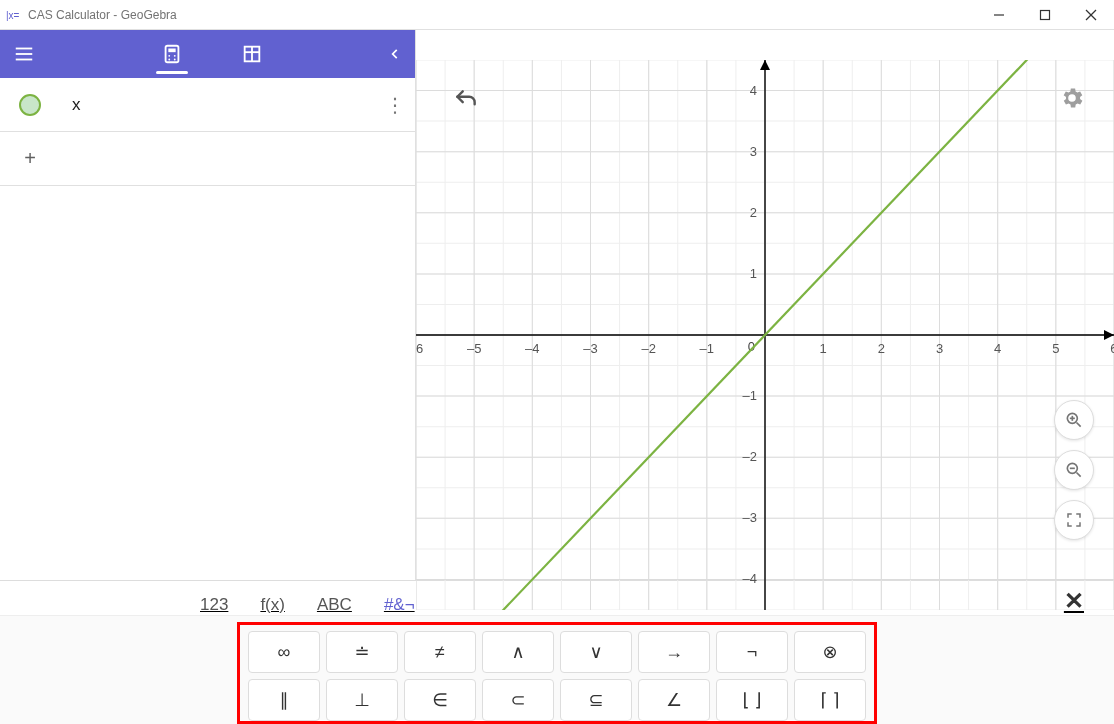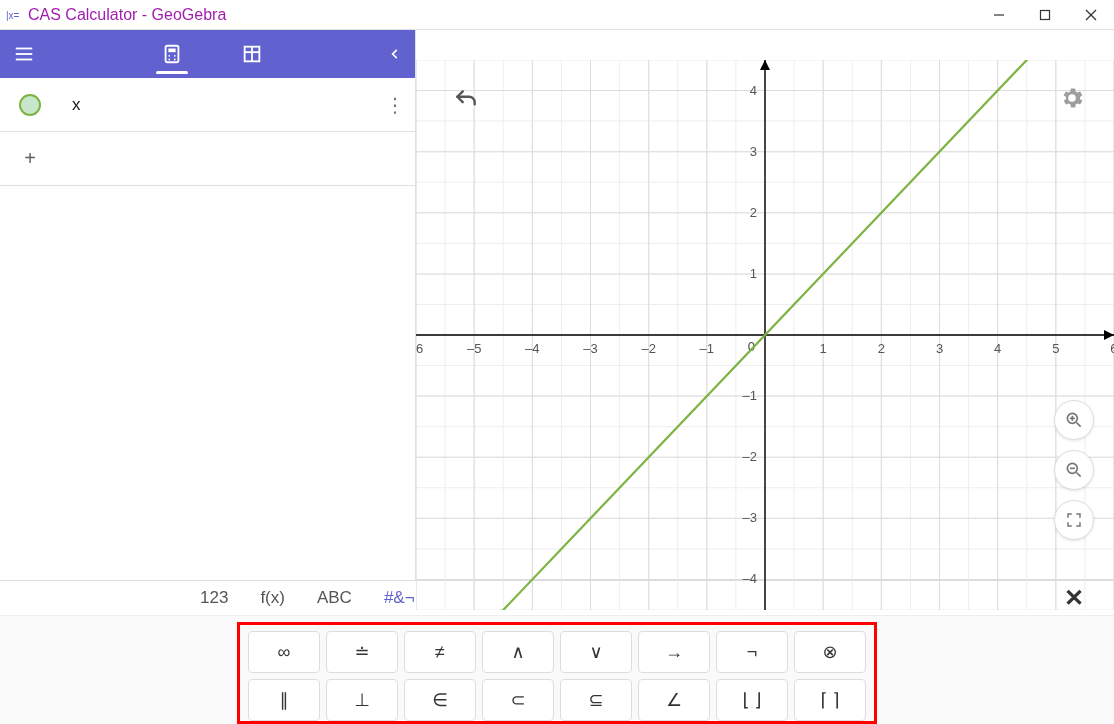--- a/index.html
+++ b/index.html
@@ -1,21 +1,21 @@
 <!DOCTYPE html>
 <html><head>
 <meta charset="utf-8">
 <style>
   * { box-sizing: border-box; margin: 0; padding: 0; font-family: Arial, sans-serif; }
   body { width: 1114px; height: 724px; overflow: hidden; background: #fff; display: flex; flex-direction: column; }
 
   
   .titlebar { height: 30px; display: flex; align-items: center; border-bottom: 1px solid #e0e0e0; background:#fff; }
   .titlebar .app-icon { width: 16px; height: 16px; margin: 0 6px; display:inline-block; }
-  .titlebar .title { font-size: 16px; color: #a21caf; flex: 0 0 auto; }
+  .titlebar .title { font-size: 12px; color: #737373; flex: 0 0 auto; }
   .titlebar .spacer { flex: 1; }
   .win-btn { width: 46px; height: 30px; display:flex; align-items:center; justify-content:center; color:#333; font-size:14px; }
   .win-btn svg { width:12px; height:12px; stroke:#333; fill:none; stroke-width:1.2; }
 
   
   .main { flex: 1; display: flex; min-height: 0; }
   .left-panel { width: 416px; display:flex; flex-direction:column; border-right:1px solid #e0e0e0; }
   .purple-bar { height: 48px; background: #6161d0; display:flex; align-items:center; color:#fff; position:relative; }
   .hamburger { width:48px; height:48px; display:flex; align-items:center; justify-content:center; }
   .tab-area { flex:1; display:flex; justify-content:center; gap:32px; align-items:center; }
@@ -34,21 +34,21 @@
   
   .graph-panel { flex:1; position:relative; background:#fff; }
   .graph-svg { position:absolute; top:30px; left:0; right:0; bottom:0; }
   .undo-btn { position:absolute; top:50px; left:30px; width:40px; height:40px; display:flex; align-items:center; justify-content:center; }
   .gear-btn { position:absolute; top:46px; right:20px; width:44px; height:44px; display:flex; align-items:center; justify-content:center; }
   .float-btns { position:absolute; right:20px; bottom:40px; display:flex; flex-direction:column; gap:10px; }
   .float-btn { width:40px; height:40px; border-radius:50%; background:#fff; border:1px solid #ddd; display:flex; align-items:center; justify-content:center; box-shadow:0 1px 3px rgba(0,0,0,0.1); }
 
   
   .keyboard { height:144px; border-top:1px solid #ddd; background:#fafafa; display:flex; flex-direction:column; }
-  .kb-tabs { height:40px; display:flex; align-items:center; padding:0 20px 0 200px; gap:32px; background:#fff; border-bottom:1px solid #eee; }
+  .kb-tabs { height:40px; display:flex; align-items:flex-end; padding:0 20px 0 200px; gap:32px; background:#fff; border-bottom:1px solid #eee;text-decoration:underline; }
   .kb-tab { font-size:17px; color:#555; cursor:pointer; }
   .kb-tab.active { color:#6161d0; }
   .kb-close { margin-left:auto; font-size:24px; font-weight:bold; color:#333; cursor:pointer; padding-right:10px;}
   .kb-body { flex:1; display:flex; align-items:center; justify-content:center; position:relative; padding-top:6px;}
   .kb-highlight { border:3px solid #ff0000; padding:6px 8px 0 8px; }
   .kb-grid { display:grid; grid-template-columns: repeat(8, 72px); grid-auto-rows:42px; gap:6px; }
   .key { background:#fff; border:1px solid #ddd; border-radius:4px; display:flex; align-items:center; justify-content:center; font-size:18px; color:#333; }
 
   svg text { font-family: Arial, sans-serif; }
 </style>

